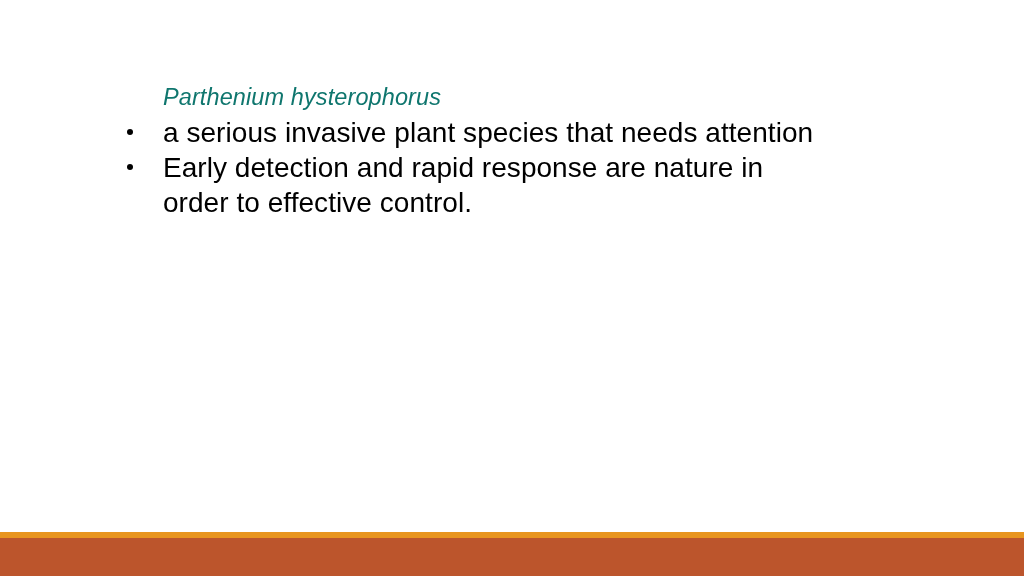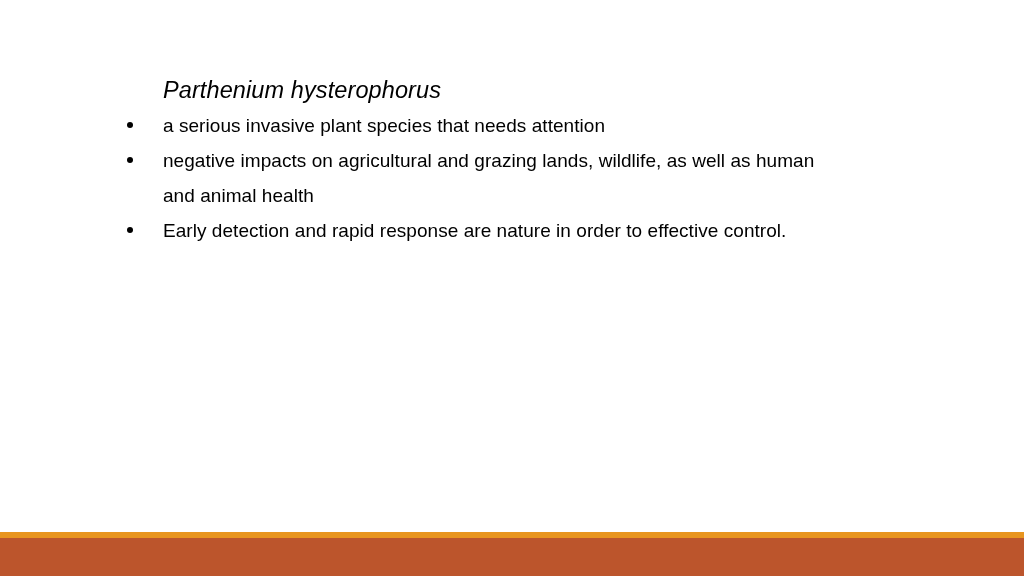--- a/index.html
+++ b/index.html
@@ -29,35 +29,35 @@
     left: 120px;
     top: 72px;
     width: 700px;
   }
 
   .heading-line {
     font-style: italic;
     font-weight: normal;
     font-size: 23.5px;
     line-height: 35px;
-    color: #000000;
-    margin: 1px 0 0 43px;
+    color: #0f766e;
+    margin: 8px 0 0 43px;
     letter-spacing: 0.1px;
     white-space: nowrap;
   }
 
   .bullet-list {
     list-style: none;
     margin: 0;
     padding: 0;
   }
 
   .bullet-item {
     position: relative;
-    font-size: 19px;
+    font-size: 28px;
     line-height: 35px;
     color: #000000;
     margin: 0;
     padding: 0 0 0 43px;
     letter-spacing: 0.05px;
   }
 
   .bullet-marker {
     position: absolute;
     left: 7px;
@@ -100,24 +100,20 @@
 
     <p class="heading-line">Parthenium hysterophorus</p>
 
     <ul class="bullet-list">
 
       <li class="bullet-item">
         <span class="bullet-marker"></span>
         <span class="bullet-text">a serious invasive plant species that needs attention</span>
       </li>
 
-      <li class="bullet-item">
-        <span class="bullet-marker"></span>
-        <span class="bullet-text">negative impacts on agricultural and grazing lands, wildlife, as well as human and animal health</span>
-      </li>
 
 
       <li class="bullet-item">
         <span class="bullet-marker"></span>
         <span class="bullet-text">Early detection and rapid response are nature in order to effective control.</span>
       </li>
 
     </ul>
   </div>
 

